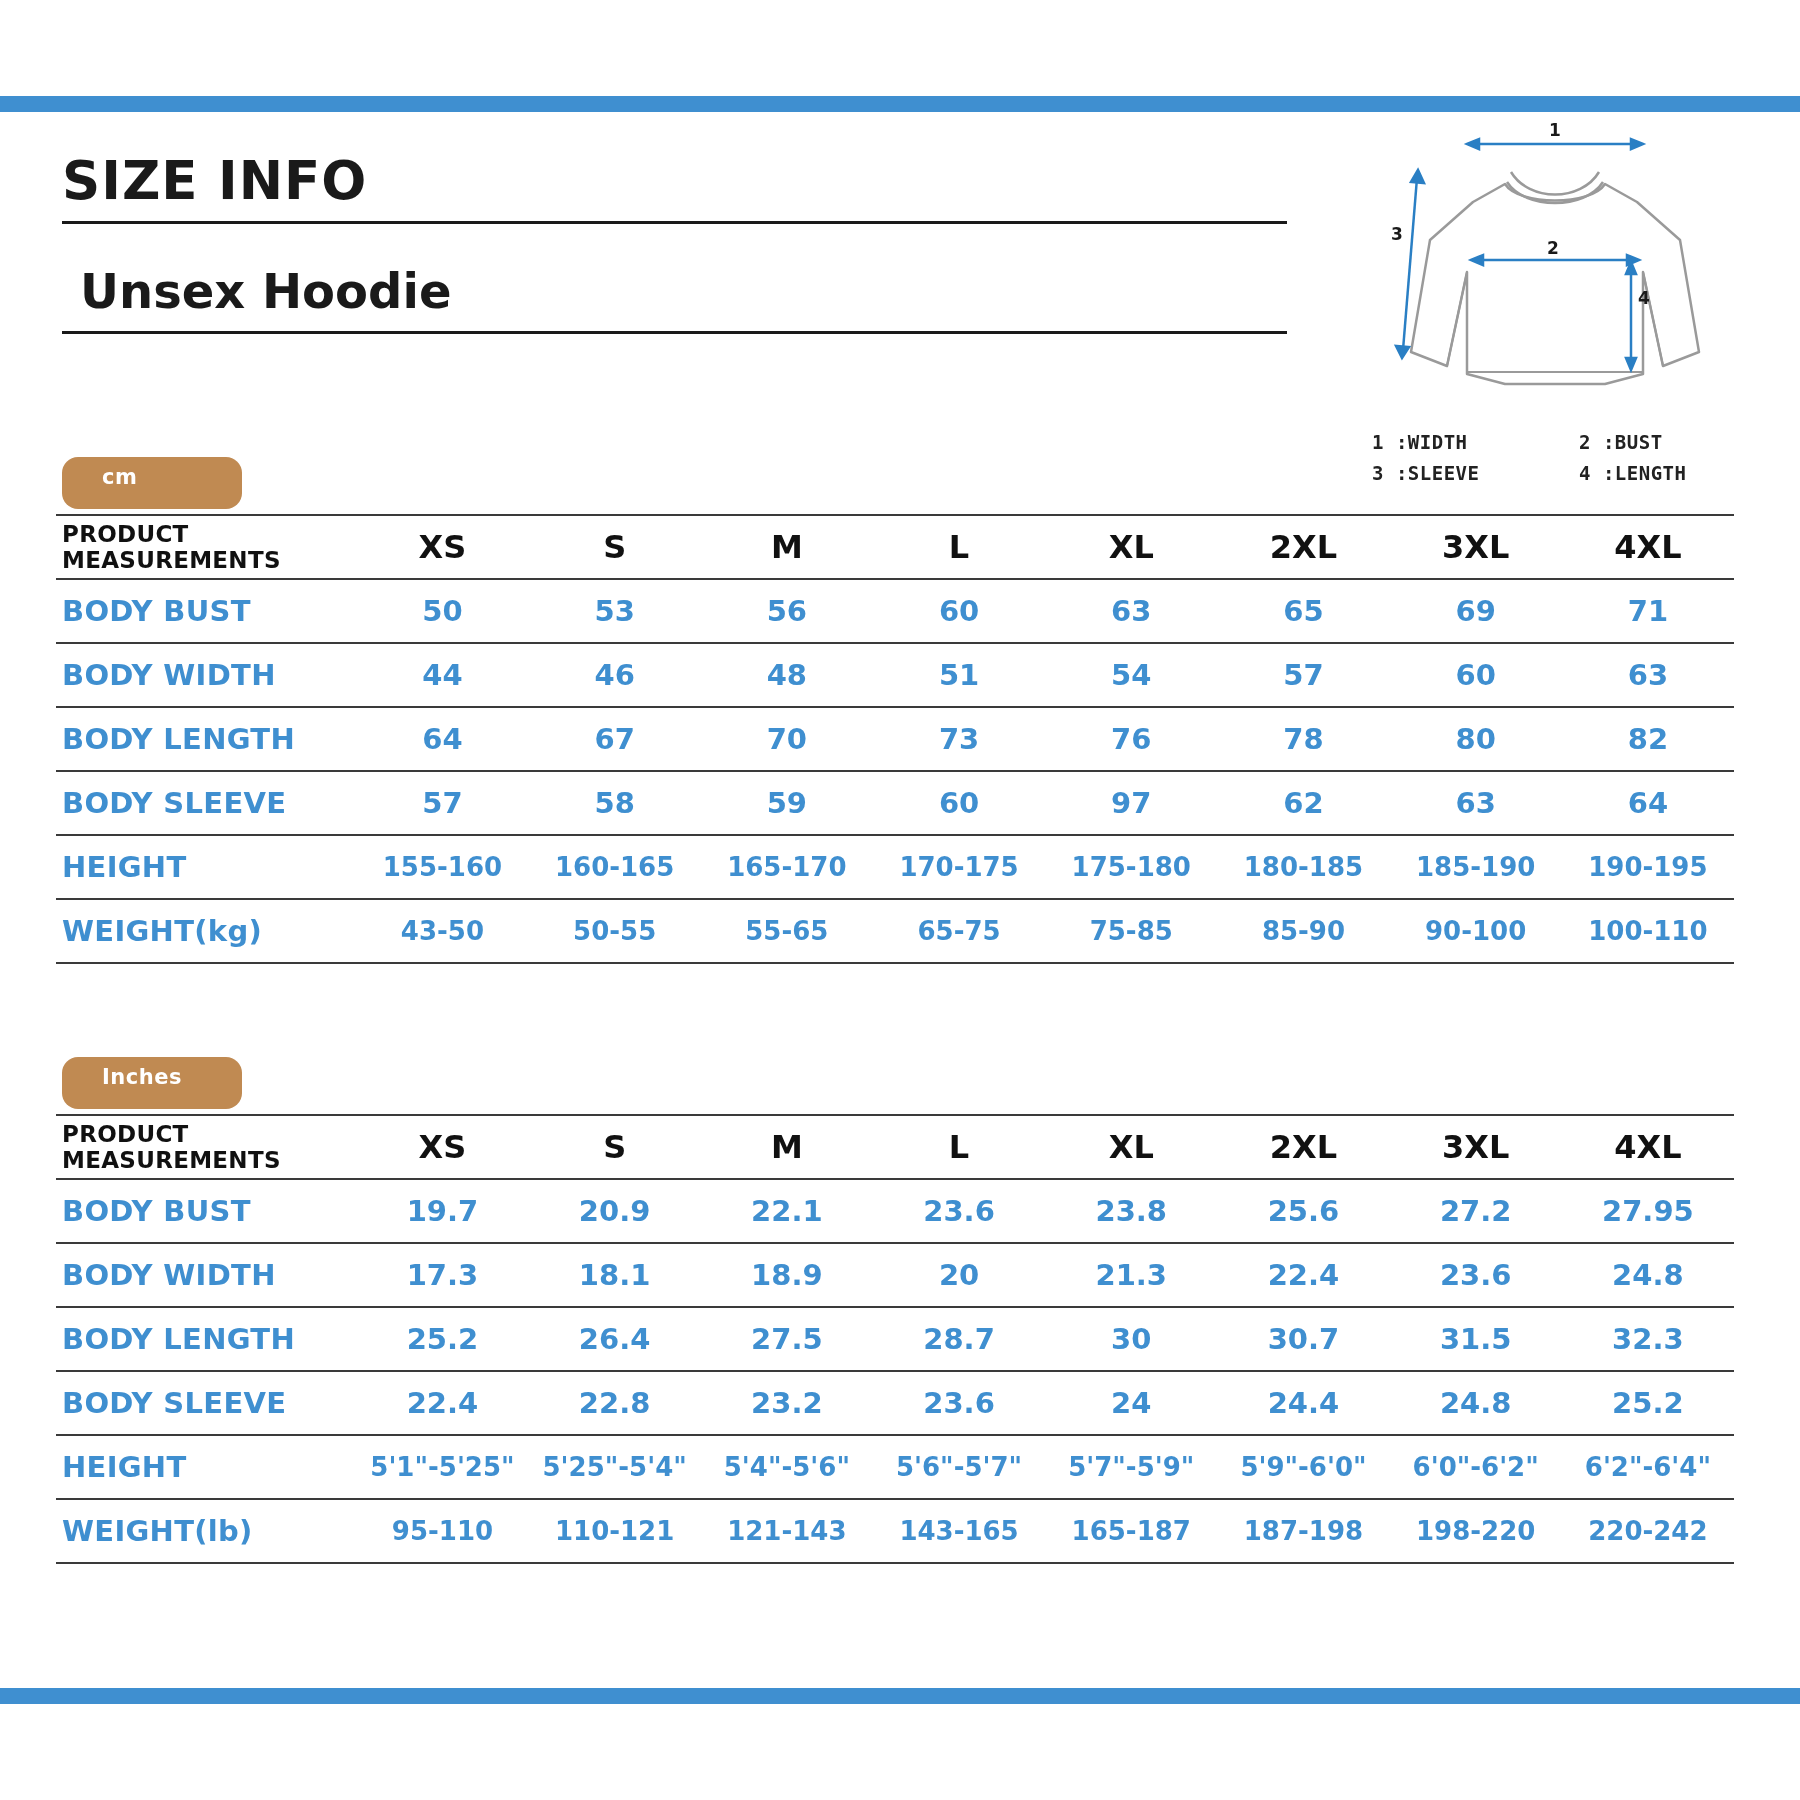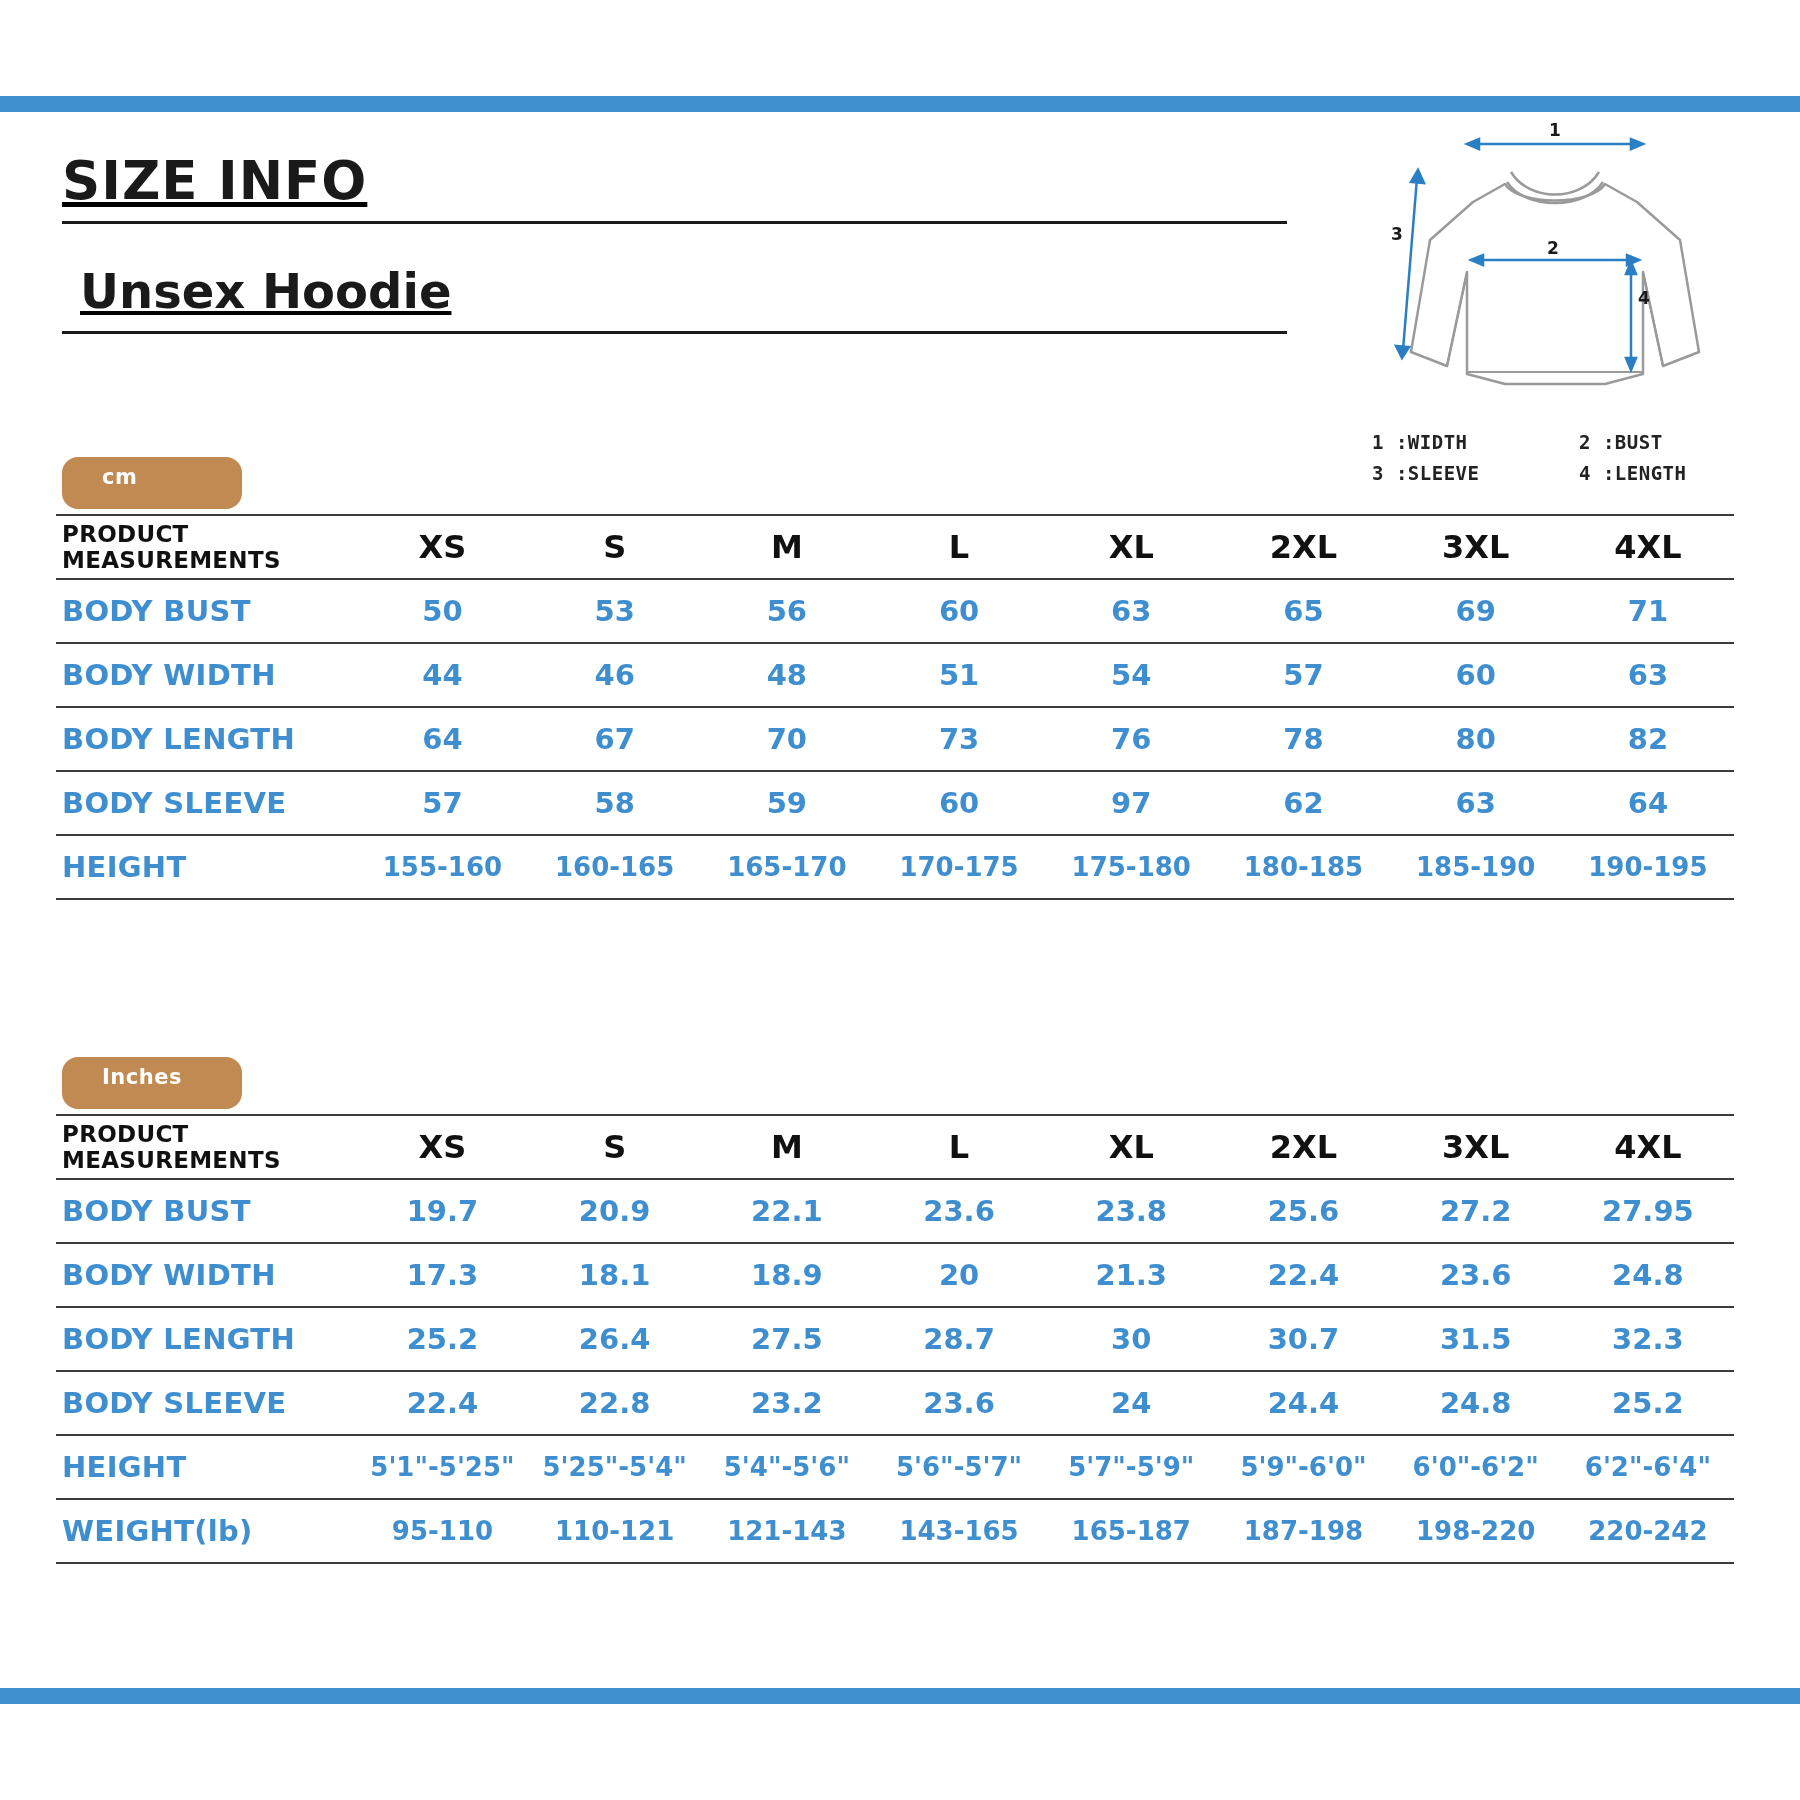--- a/index.html
+++ b/index.html
@@ -43,21 +43,20 @@
     width: 1800px;
     height: 1576px;
   }
 
   
   .titles {
     position: absolute;
     left: 62px;
     top: 38px;
     width: 1230px;
-    text-decoration: underline;
   }
   .title-main {
     font-size: 53px;
     font-weight: bold;
     letter-spacing: 1px;
     color: #1a1a1a;
     font-family: "DejaVu Sans", sans-serif;
     padding-bottom: 10px;
   }
   .rule {
@@ -327,20 +326,31 @@
         <td class="row-label">HEIGHT</td>
         <td class="val small">155-160</td>
         <td class="val small">160-165</td>
         <td class="val small">165-170</td>
         <td class="val small">170-175</td>
         <td class="val small">175-180</td>
         <td class="val small">180-185</td>
         <td class="val small">185-190</td>
         <td class="val small">190-195</td>
       </tr>
+      <tr>
+        <td class="row-label">WEIGHT(kg)</td>
+        <td class="val small">43-50</td>
+        <td class="val small">50-55</td>
+        <td class="val small">55-65</td>
+        <td class="val small">65-75</td>
+        <td class="val small">75-85</td>
+        <td class="val small">85-90</td>
+        <td class="val small">90-100</td>
+        <td class="val small">100-110</td>
+      </tr>
     </tbody>
       </table>
 
     <div class="pill" id="pill-in">Inches</div>
 
     <table class="size-table" id="table-in">
       <colgroup>
         <col class="c-label">
           <col class="c-size">
           <col class="c-size">

